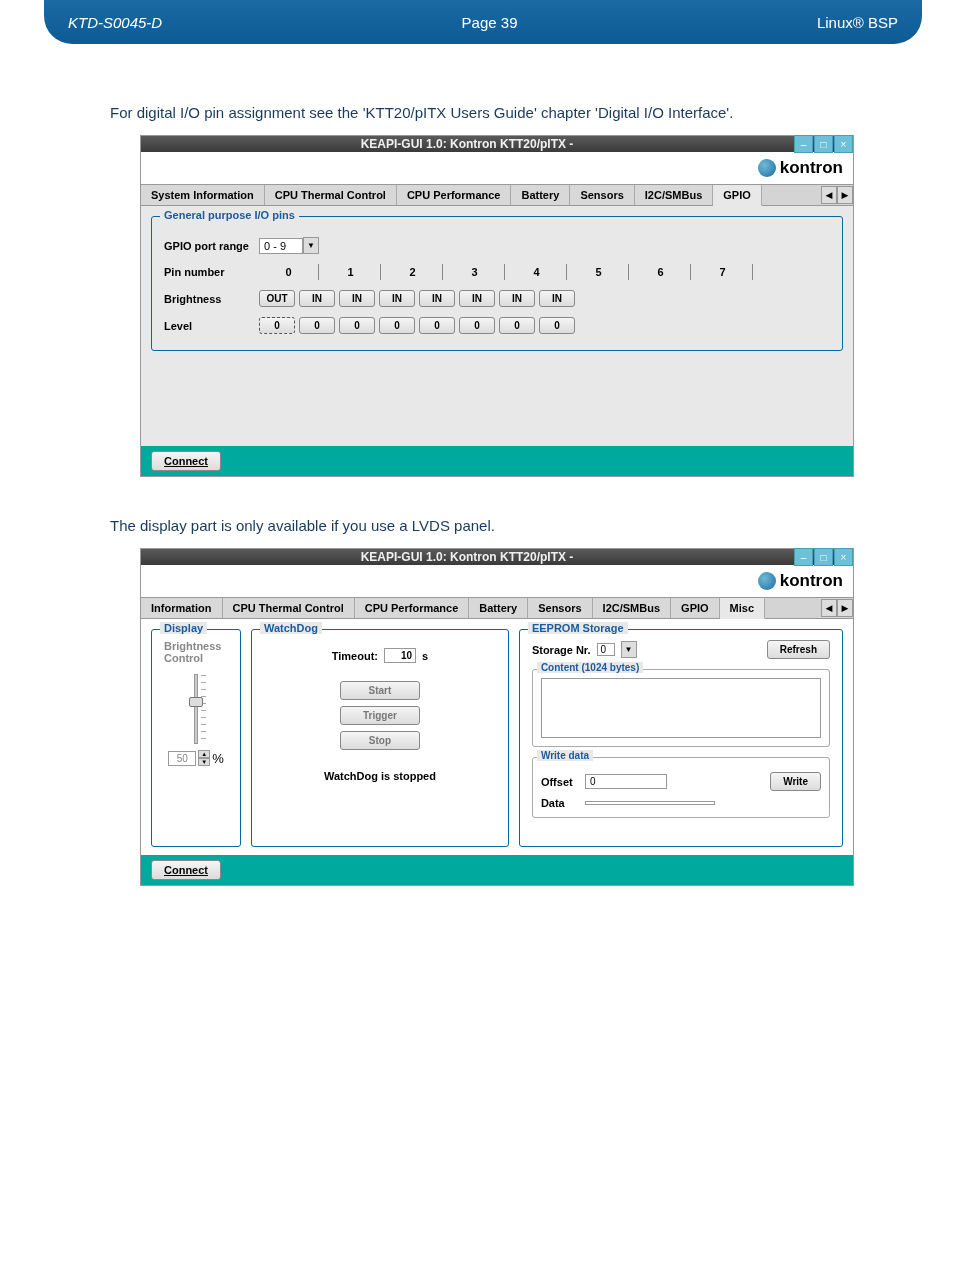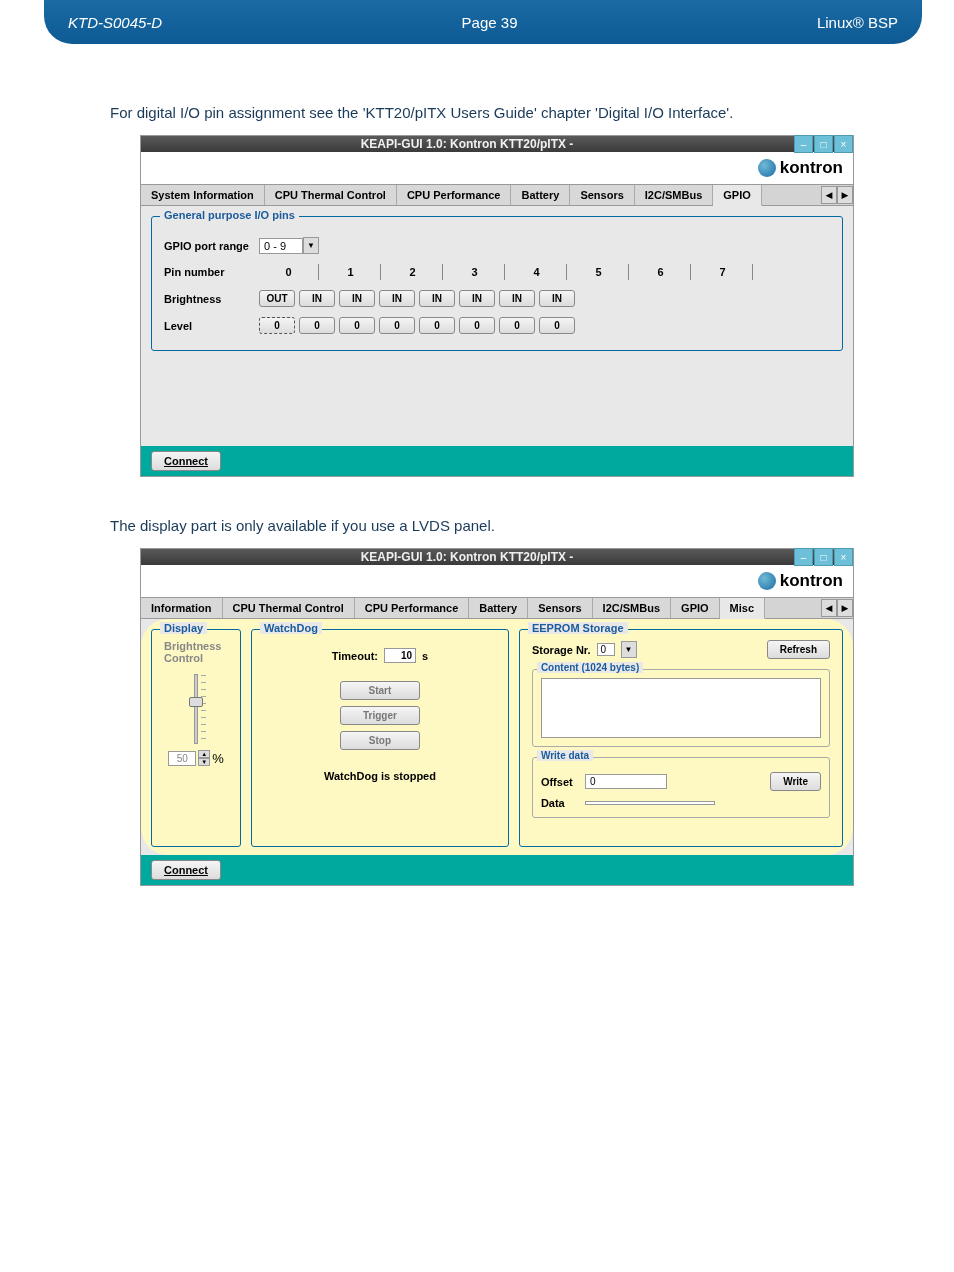--- a/index.html
+++ b/index.html
@@ -15,21 +15,21 @@
 .titlebar-btn { width: 19px; height: 18px; background: #6ec0d8; margin-left: 1px; display: flex; align-items: center; justify-content: center; color: #fff; font-size: 10px; border: 1px solid #4a9db5; }
 .brandbar { background: #fff; height: 32px; display: flex; align-items: center; justify-content: flex-end; padding-right: 10px; }
 .brand-logo { display: flex; align-items: center; font-weight: bold; font-size: 17px; font-family: Arial; }
 .brand-icon { width: 18px; height: 18px; border-radius: 50%; background: radial-gradient(circle at 35% 35%, #6fbad6, #1b6aa3); margin-right: 4px; display: inline-block; }
 .tabbar { display: flex; background: #d4d4d4; border-top: 1px solid #999; border-bottom: 1px solid #999; align-items: center; }
 .tab { padding: 4px 10px; font-size: 11px; font-weight: bold; border-right: 1px solid #aaa; background: #d8d8d8; white-space: nowrap; }
 .tab.active { background: #e8e8e8; border-bottom: 1px solid #e8e8e8; margin-bottom: -1px; }
 .tab-nav { display: flex; margin-left: auto; }
 .tab-nav-btn { width: 16px; height: 18px; background: #ddd; border: 1px solid #999; display: flex; align-items: center; justify-content: center; font-size: 9px; }
 .panel-body { background: #e8e8e8; padding: 6px 10px 8px 10px; min-height: 240px; position: relative; }
-.panel-body2 { background: #fef9c3; padding: 6px 10px 8px 10px; min-height: 236px; display: flex; gap: 10px; border-radius: 27px; }
+.panel-body2 { background: #ffffff; padding: 6px 10px 8px 10px; min-height: 236px; display: flex; gap: 10px; }
 .fieldset { border: 1px solid #0369a1; border-radius: 3px; padding: 10px 12px 16px 12px; position: relative; margin-top: 4px; }
 .fieldset-title { position: absolute; top: -8px; left: 8px; background: #e8e8e8; padding: 0 4px; color: #1b5b9c; font-weight: bold; font-size: 11px; }
 .row { display: flex; align-items: center; margin-top: 10px; }
 .row-label { width: 95px; font-weight: bold; font-size: 11px; }
 .select-box { background: #fff; border: 1px solid #999; padding: 1px 4px; font-size: 11px; width: 44px; display: inline-block; }
 .dropdown-btn { background: #ddd; border: 1px solid #999; width: 16px; height: 17px; display: inline-flex; align-items: center; justify-content: center; font-size: 8px; vertical-align: top; }
 .pin-cells { display: flex; gap: 2px; }
 .pin-cell { width: 60px; text-align: center; font-weight: bold; font-size: 11px; border-right: 1px solid #888; padding: 2px 0; }
 .pin-cell:last-child { border-right: 1px solid #888; }
 .btn-cell { width: 36px; padding: 2px 4px; background: linear-gradient(to bottom,#f5f5f5,#dcdcdc); border: 1px solid #888; border-radius: 3px; text-align: center; font-weight: bold; font-size: 10px; margin-right: 2px; }

